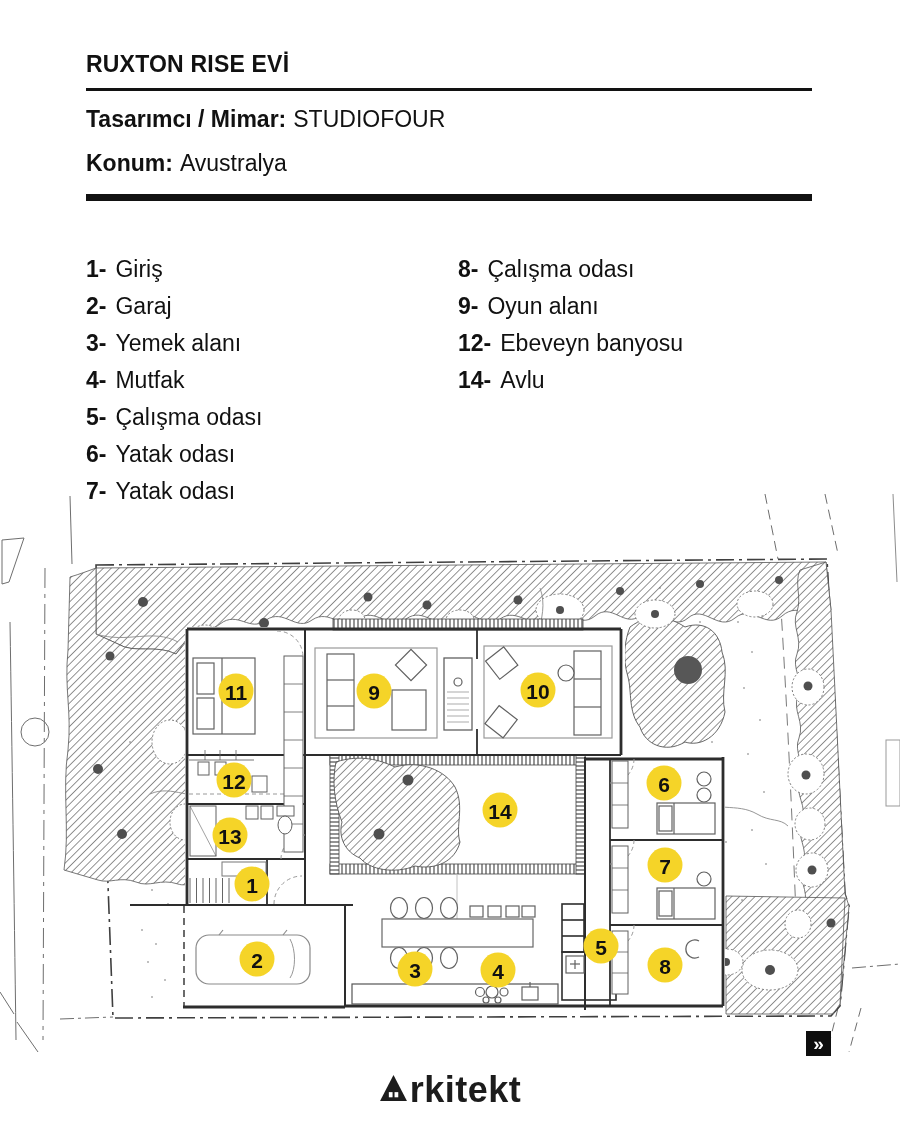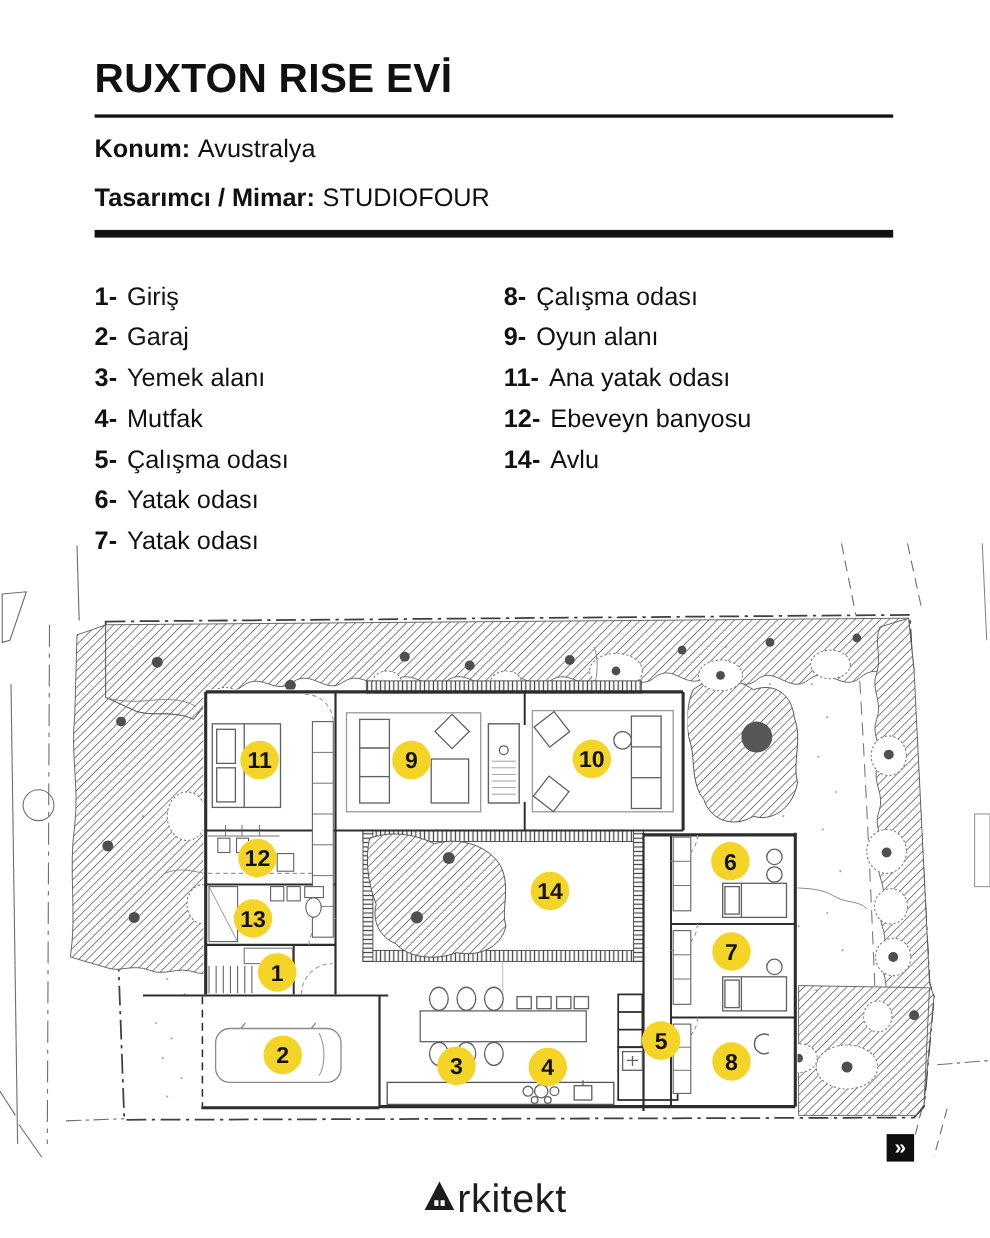--- a/index.html
+++ b/index.html
@@ -1,20 +1,20 @@
 <!DOCTYPE html>
 <html><head>
 <meta charset="utf-8">
 <style>
   html,body{margin:0;padding:0;background:#fff;}
   .page{position:relative;width:900px;height:1125px;background:#ffffff;overflow:hidden;
         font-family:"Liberation Sans",sans-serif;color:#111;}
   
   .header{position:absolute;left:86px;top:52px;width:726px;}
-  .title{font-size:37px;font-weight:bold;letter-spacing:.2px;line-height:1.1;}
+  .title{font-size:23px;font-weight:bold;letter-spacing:.2px;line-height:1.1;}
   .rule-thin{height:3px;background:#121212;margin-top:11px;}
   .meta-line{font-size:23px;margin-top:14px;line-height:1.3;}
   .meta-line .lbl{font-weight:bold;margin-right:7px;}
   .rule-thick{height:7px;background:#121212;margin-top:15px;}
   
   .legend{position:absolute;top:251px;left:86px;width:726px;}
   .legend-col{position:absolute;top:0;}
   .legend-col.left{left:0;width:340px;}
   .legend-col.right{left:372px;width:354px;}
   .legend-row{height:37px;display:flex;align-items:center;font-size:23px;}
@@ -22,33 +22,33 @@
   
   .plan-wrap{position:absolute;left:0;top:492px;width:900px;height:560px;}
   svg text.badge-num{font-family:"Liberation Sans",sans-serif;font-weight:bold;font-size:21px;fill:#111;}
   
   .next-btn{position:absolute;left:806px;top:1031px;width:25px;height:25px;background:#0e0e0e;
             color:#fff;display:flex;align-items:center;justify-content:center;
             font-size:19px;font-weight:bold;border:none;cursor:pointer;line-height:1;}
   
   .footer{position:absolute;left:0;top:1072px;width:900px;display:flex;justify-content:center;
           align-items:flex-end;gap:2px;}
-  .logo-text{font-size:36px;font-weight:normal;color:#1c1c1c;letter-spacing:.5px;line-height:1;}
+  .logo-text{font-size:36px;font-weight:bold;color:#1c1c1c;letter-spacing:.5px;line-height:1;}
   .logo-roof{margin-bottom:1px;}
 </style>
 </head>
 <body>
 
 <div class="page">
 
   <div class="header">
     <div class="title">RUXTON RISE EVİ</div>
     <div class="rule-thin"></div>
+    <div class="meta-line"><span class="lbl">Tasarımcı / Mimar:</span><span class="val">STUDIOFOUR</span></div>
     <div class="meta-line"><span class="lbl">Konum:</span><span class="val">Avustralya</span></div>
-    <div class="meta-line"><span class="lbl">Tasarımcı / Mimar:</span><span class="val">STUDIOFOUR</span></div>
     <div class="rule-thick"></div>
   </div>
 
   <div class="legend">
     <div class="legend-col left" id="legend-left">
         <div class="legend-row">
           <span class="num">1-</span>
           <span class="lab">Giriş</span>
         </div>
         <div class="legend-row">
@@ -77,24 +77,20 @@
         </div>
       </div>
     <div class="legend-col right" id="legend-right">
         <div class="legend-row">
           <span class="num">8-</span>
           <span class="lab">Çalışma odası</span>
         </div>
         <div class="legend-row">
           <span class="num">9-</span>
           <span class="lab">Oyun alanı</span>
-        </div>
-        <div class="legend-row">
-          <span class="num">11-</span>
-          <span class="lab">Ana yatak odası</span>
         </div>
         <div class="legend-row">
           <span class="num">12-</span>
           <span class="lab">Ebeveyn banyosu</span>
         </div>
         <div class="legend-row">
           <span class="num">14-</span>
           <span class="lab">Avlu</span>
         </div>
       </div>

